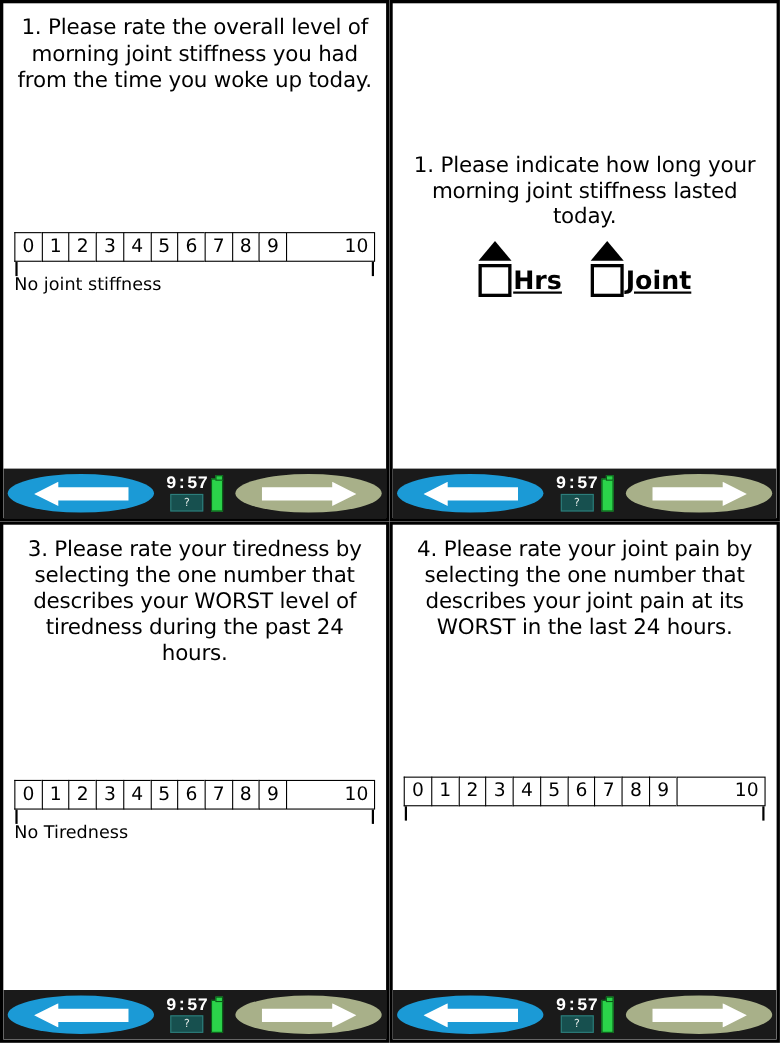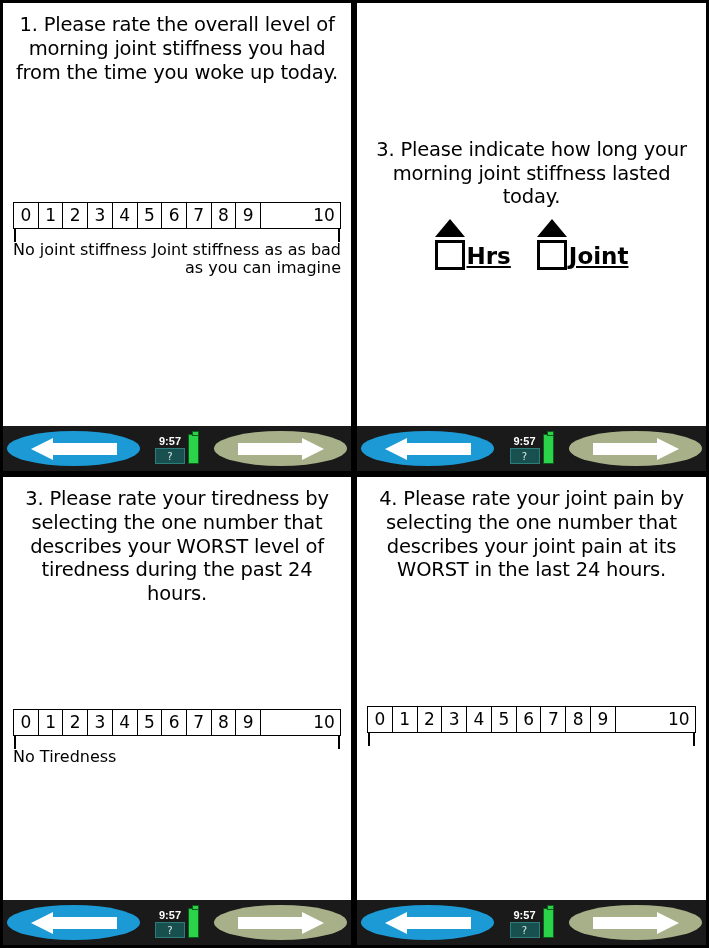--- a/index.html
+++ b/index.html
@@ -181,24 +181,24 @@
     display: flex;
     align-items: flex-end;
     gap: 3px;
   }
   .clock-stack {
     display: flex;
     flex-direction: column;
     align-items: center;
   }
   .clock-time {
-    font-size: 11px;
+    font-size: 16px;
     font-weight: bold;
     color: #ffffff;
-    font-family: Liberation Sans, sans-serif;
+    font-family: Liberation Mono, monospace;
     line-height: 1.05;
   }
   .help-box {
     width: 30px;
     height: 16px;
     background: #17504f;
     border: 1px solid #2d7d7b;
     color: #dfe7e4;
     font-size: 10px;
     text-align: center;
@@ -247,21 +247,20 @@
           <div class="scale-cell">8</div>
           <div class="scale-cell">9</div>
           <div class="scale-cell">10</div>
         </div>
         <div class="anchors-ticks">
           <div class="tick left"></div>
           <div class="tick right"></div>
         </div>
         <div class="anchors">
           <div class="anchor-left">No joint stiffness</div>
-          <div class="anchor-right">Joint stiffness as as bad as you can imagine</div>
         </div>
       </div>
       <div class="spacer"></div>
     </div>
     <div class="navbar">
       <div class="nav-btn nav-back">
         <svg class="arrow-svg" width="86" height="22" viewBox="0 0 86 22">
           <polygon points="0,11 22,0 22,5 86,5 86,17 22,17 22,22" fill="#ffffff"></polygon>
         </svg>
       </div>
@@ -276,21 +275,21 @@
         <svg class="arrow-svg" width="86" height="22" viewBox="0 0 86 22">
           <polygon points="86,11 64,0 64,5 0,5 0,17 64,17 64,22" fill="#ffffff"></polygon>
         </svg>
       </div>
     </div>
   </div>
 
   <div class="screen">
     <div class="screen-body">
       <div class="spacer"></div>
-      <div class="question q-indent">3. Please indicate how long your morning joint stiffness lasted today.</div>
+      <div class="question q-indent">1. Please indicate how long your morning joint stiffness lasted today.</div>
       <div class="duration">
         <div class="dur-field">
           <div class="dur-stack">
             <div class="caret-up"></div>
             <div class="dur-box"></div>
           </div>
           <div class="dur-label">Hrs</div>
         </div>
         <div class="dur-field">
           <div class="dur-stack">

